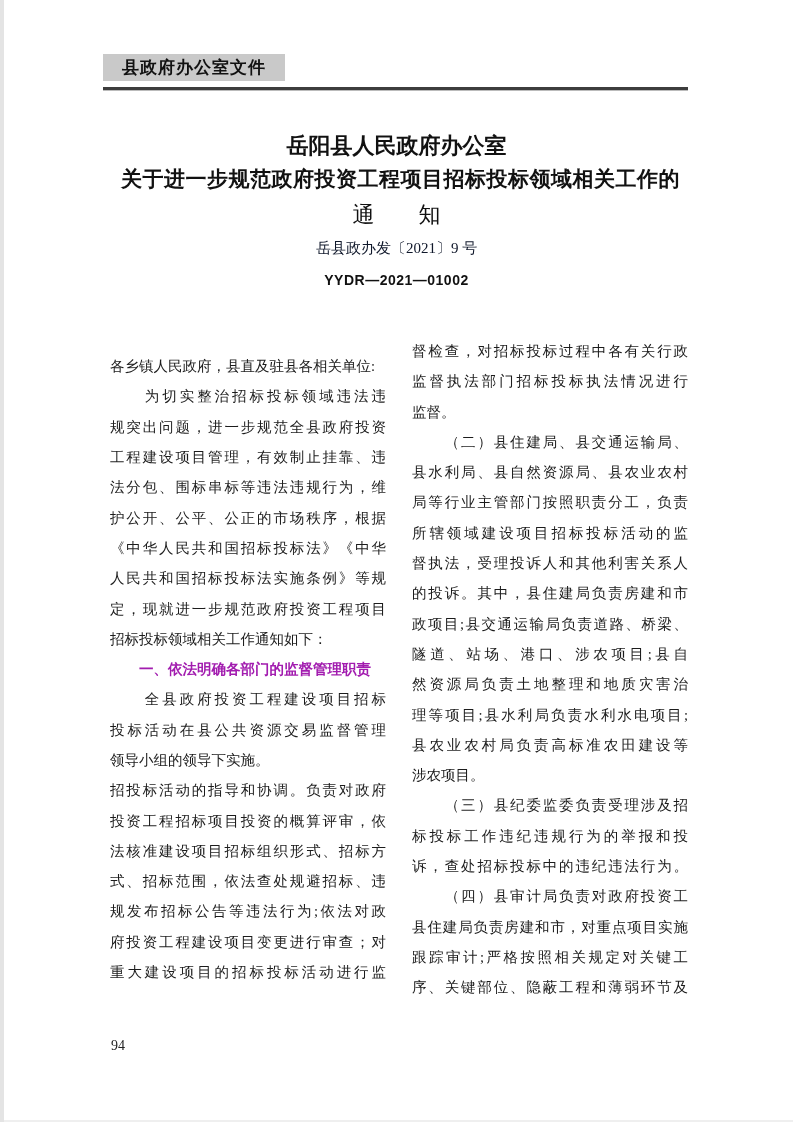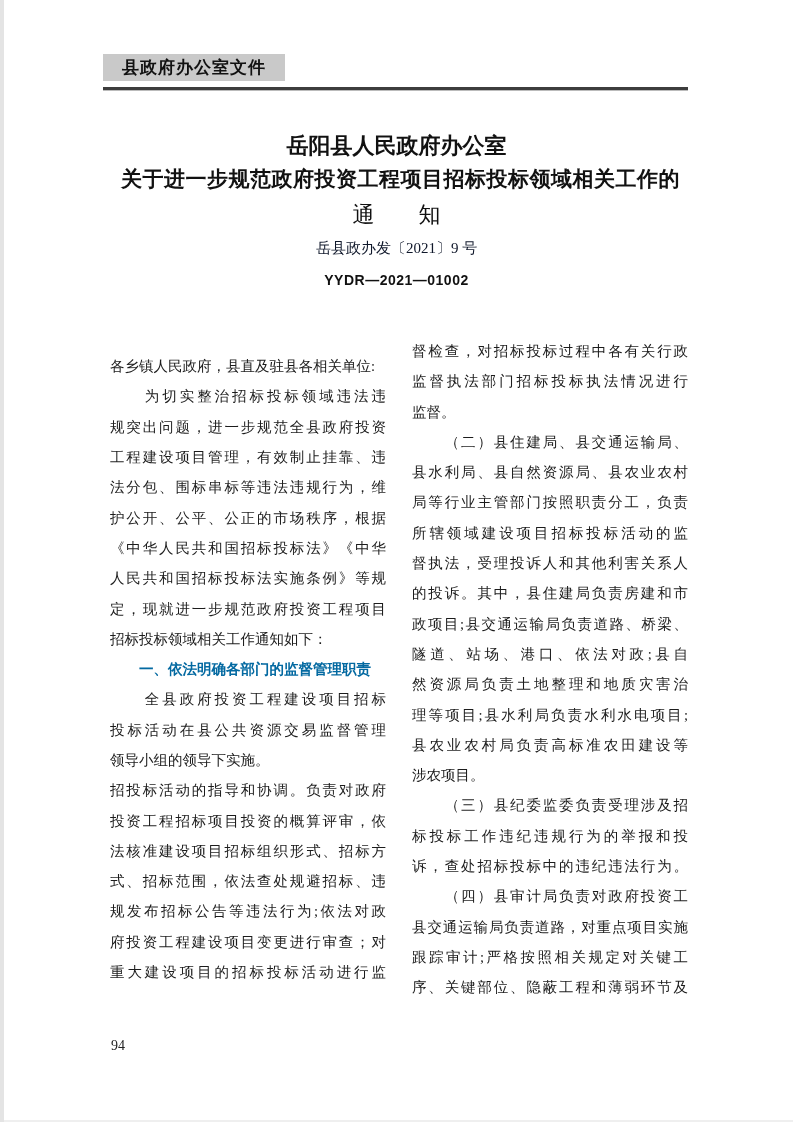--- a/index.html
+++ b/index.html
@@ -109,21 +109,21 @@
   .text-line.j::after {
     content: "";
     display: inline-block;
     width: 100%;
     height: 0;
   }
   .text-line.h {
     font-family: "Liberation Sans", "DejaVu Sans", sans-serif;
     font-weight: bold;
     font-size: 14.5px;
-    color: #0369a1;
+    color: #a21caf;
   }
   
   .page-number {
     position: absolute;
     left: 111px;
     top: 1038px;
     font-size: 14px;
     color: #222;
   }
 </style>
@@ -172,30 +172,30 @@
         <div class="text-line j">督检查，对招标投标过程中各有关行政</div>
         <div class="text-line j">监督执法部门招标投标执法情况进行</div>
         <div class="text-line">监督。</div>
         <div class="text-line j">　　（二）县住建局、县交通运输局、</div>
         <div class="text-line j">县水利局、县自然资源局、县农业农村</div>
         <div class="text-line j">局等行业主管部门按照职责分工，负责</div>
         <div class="text-line j">所辖领域建设项目招标投标活动的监</div>
         <div class="text-line j">督执法，受理投诉人和其他利害关系人</div>
         <div class="text-line j">的投诉。其中，县住建局负责房建和市</div>
         <div class="text-line j">政项目;县交通运输局负责道路、桥梁、</div>
-        <div class="text-line j">隧道、站场、港口、依法对政;县自</div>
+        <div class="text-line j">隧道、站场、港口、涉农项目;县自</div>
         <div class="text-line j">然资源局负责土地整理和地质灾害治</div>
         <div class="text-line j">理等项目;县水利局负责水利水电项目;</div>
         <div class="text-line j">县农业农村局负责高标准农田建设等</div>
         <div class="text-line">涉农项目。</div>
         <div class="text-line j">　　（三）县纪委监委负责受理涉及招</div>
         <div class="text-line j">标投标工作违纪违规行为的举报和投</div>
         <div class="text-line j">诉，查处招标投标中的违纪违法行为。</div>
         <div class="text-line j">　　（四）县审计局负责对政府投资工</div>
-        <div class="text-line j">县交通运输局负责道路，对重点项目实施</div>
+        <div class="text-line j">县住建局负责房建和市，对重点项目实施</div>
         <div class="text-line j">跟踪审计;严格按照相关规定对关键工</div>
         <div class="text-line j">序、关键部位、隐蔽工程和薄弱环节及</div>
       </div>
   </div>
 
   <div class="page-number">94</div>
 
 </div>
 
 </body></html>

